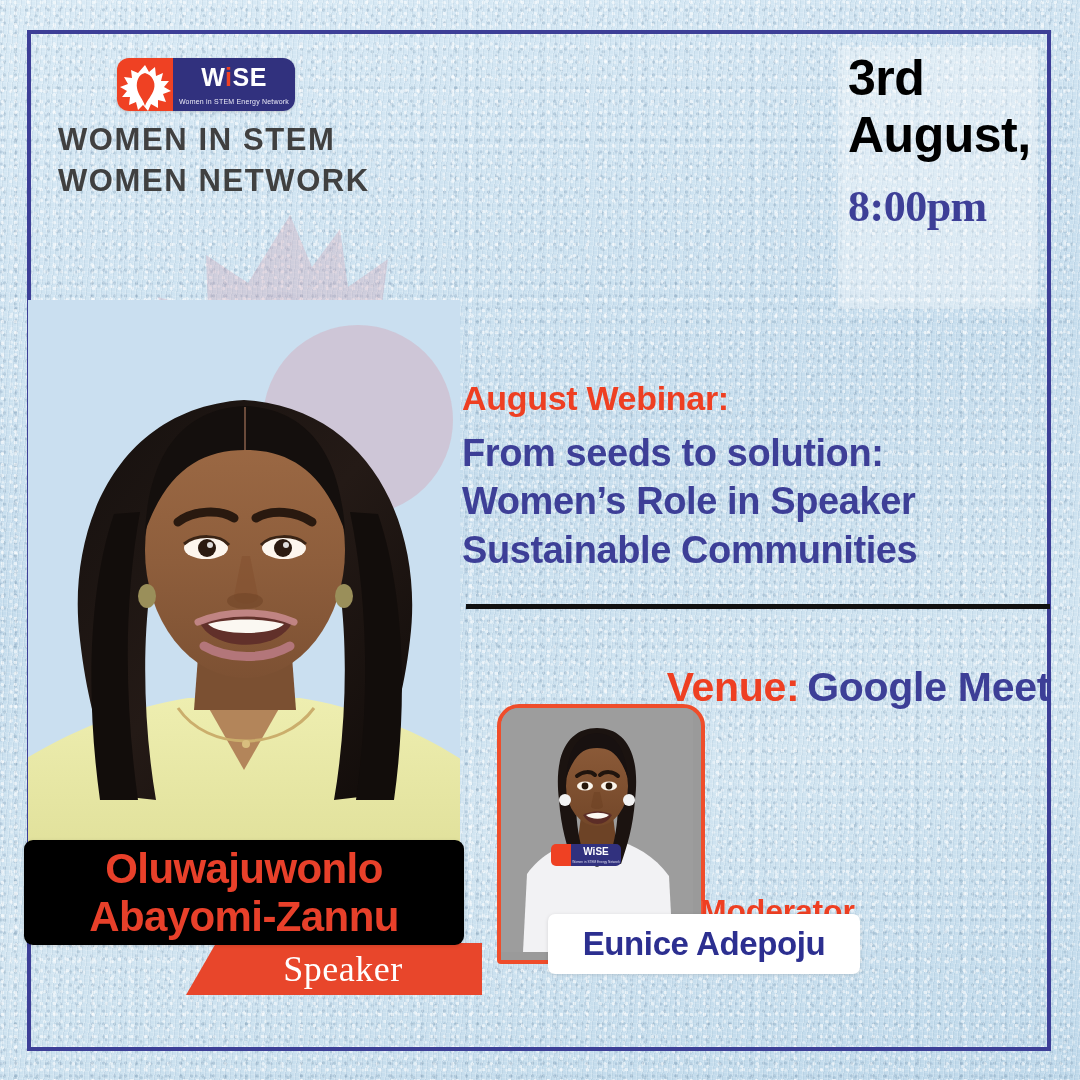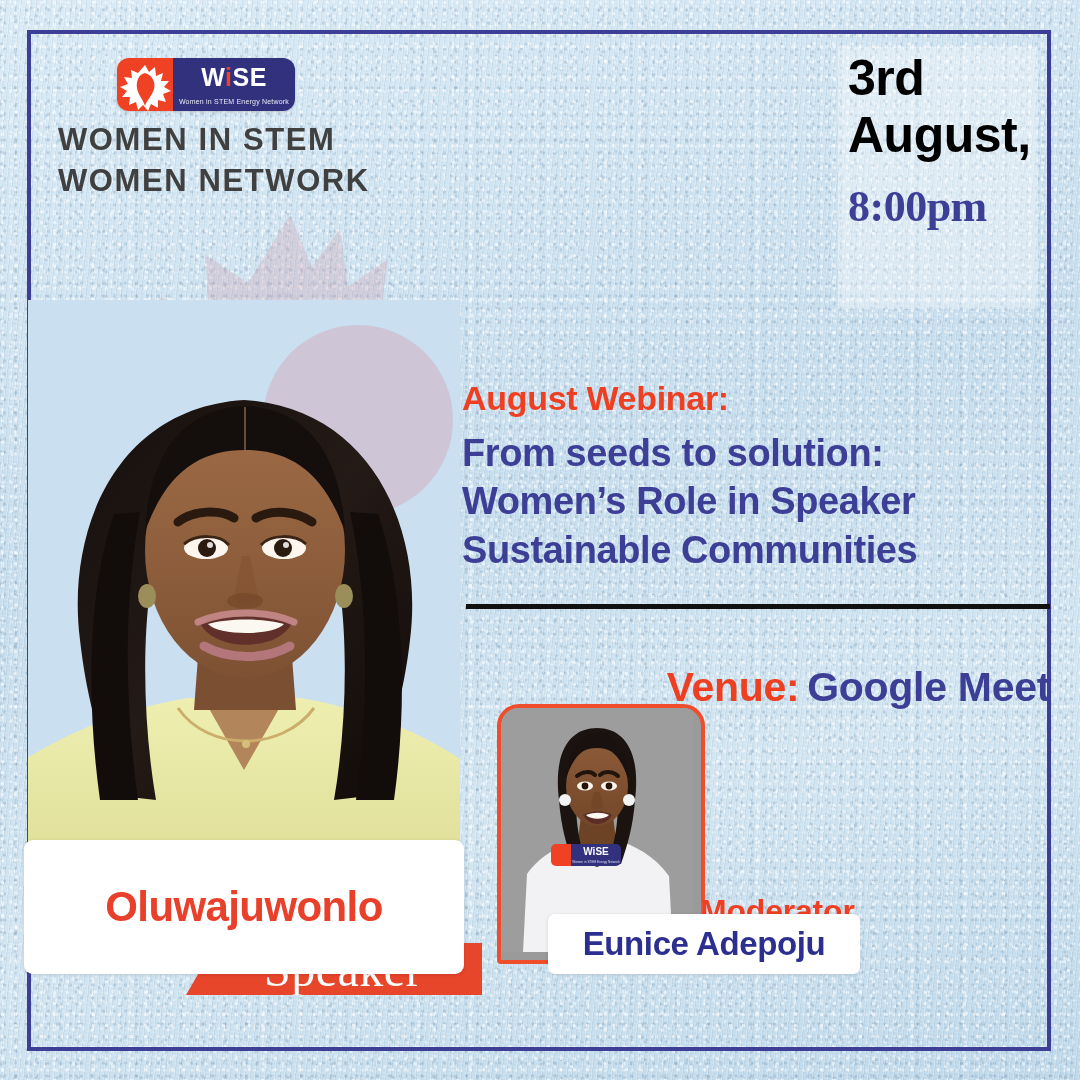--- a/index.html
+++ b/index.html
@@ -281,22 +281,22 @@
     letter-spacing: -0.4px;
     font-family: "Liberation Sans", sans-serif;
   }
 
   
   .speaker-name-banner {
     position: absolute;
     left: 24px;
     top: 840px;
     width: 440px;
-    height: 134px;
-    background: #ffffff;
+    height: 105px;
+    background: #000000;
     border-radius: 9px;
     z-index: 8;
     display: flex;
     flex-direction: column;
     align-items: center;
     justify-content: center;
     box-shadow: 0 1px 4px rgba(0,0,0,.12);
   }
   .speaker-name {
     color: #e8402a;
@@ -317,21 +317,21 @@
     z-index: 7;
     clip-path: polygon(30px 0, 100% 0, 100% 100%, 0 100%);
     display: flex;
     align-items: center;
     justify-content: center;
   }
   .speaker-role {
     color: #ffffff;
     font-family: "Liberation Serif", serif;
     font-weight: 400;
-    font-size: 48px;
+    font-size: 36px;
     letter-spacing: .5px;
     padding-left: 18px;
   }
 
   
   .shirt-logo {
     position: absolute;
     left: 50px;
     top: 136px;
     width: 70px;
@@ -537,15 +537,16 @@
   <div class="moderator-role">Moderator</div>
   <div class="moderator-name-banner">
     <span class="moderator-name">Eunice Adepoju</span>
   </div>
 
   <div class="speaker-role-banner">
     <span class="speaker-role">Speaker</span>
   </div>
   <div class="speaker-name-banner">
     <div class="speaker-name">Oluwajuwonlo</div>
+    <div class="speaker-name">Abayomi-Zannu</div>
   </div>
 
 </div>
 
 </body></html>

